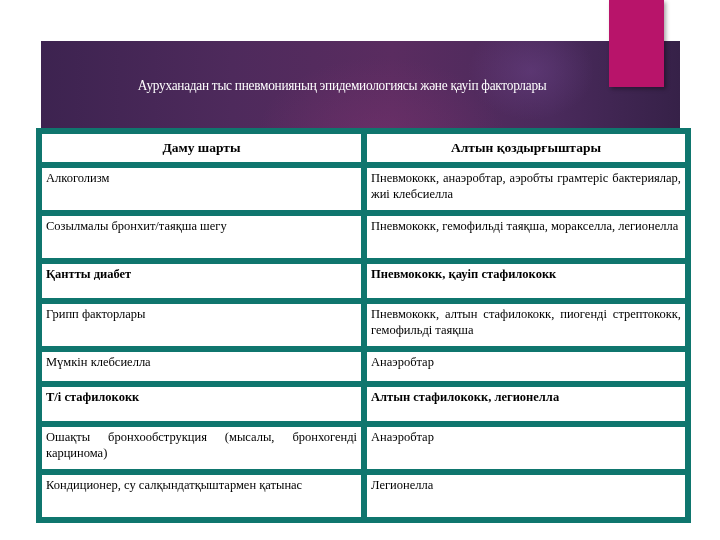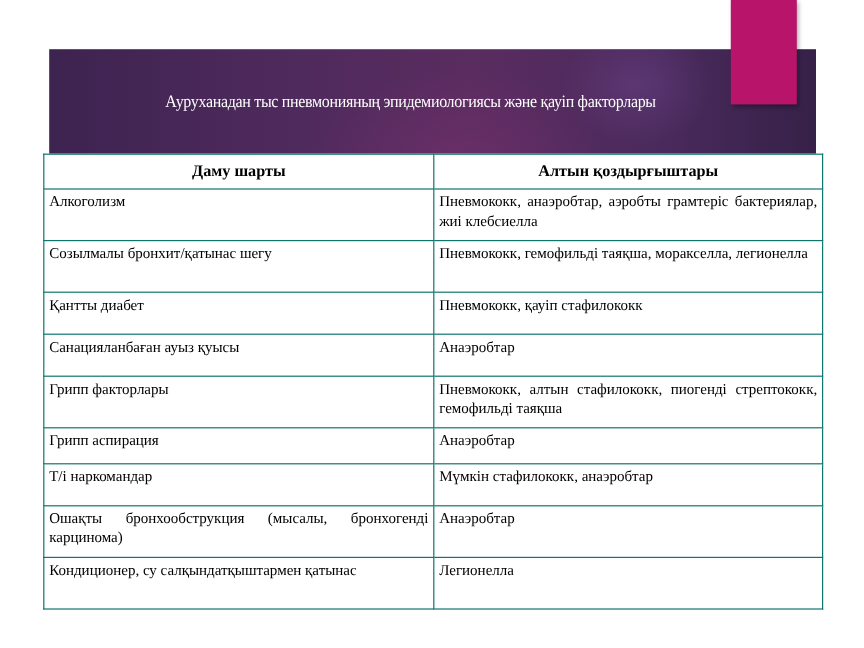--- a/index.html
+++ b/index.html
@@ -27,33 +27,33 @@
       padding-right: 40px; box-sizing: border-box;
       transform: scaleX(0.92);
     }
     table.main {
       position: absolute; left: 36px; top: 128px; width: 649px;
       border-collapse: collapse; background: #ffffff;
       font-size: 12.5px; color: #000;
       table-layout: fixed;
     }
     table.main td, table.main th {
-      border: 1px solid #0f766e; vertical-align: top;
+      border: 6px solid #0f766e; vertical-align: top;
       padding: 2px 4px 3px 4px; line-height: 16px;
       text-align: justify; text-align-last: left;
     }
     table.main th {
       font-weight: bold; text-align: center; text-align-last: center;
       font-size: 13.5px; height: 23px; vertical-align: middle;
     }
     col.c1 { width: 325px; }
     col.c2 { width: 324px; }
     tr.r2 td { height: 37px; }
     tr.r1 td { height: 24px; }
-    tr.tall td { height: 29px; }
+    tr.tall td { height: 29px; font-weight: bold; }
   </style>
 </head>
 <body>
 
 <div class="banner"></div>
 <div class="accent-bar"></div>
 <div class="title">Ауруханадан тыс пневмонияның эпидемиологиясы және қауіп факторлары</div>
 
 <table class="main">
   <colgroup>
@@ -65,42 +65,38 @@
       <th>Даму шарты</th>
       <th>Алтын қоздырғыштары</th>
     </tr>
   </thead>
   <tbody>
     <tr class="r2">
       <td>Алкоголизм</td>
       <td>Пневмококк, анаэробтар, аэробты грамтеріс бактериялар, жиі клебсиелла</td>
     </tr>
     <tr class="r2">
-      <td>Созылмалы бронхит/қатынас шегу</td>
+      <td>Созылмалы бронхит/таяқша шегу</td>
       <td>Пневмококк, гемофильді таяқша, моракселла, легионелла</td>
     </tr>
     <tr class="tall">
       <td>Қантты диабет</td>
       <td>Пневмококк, қауіп стафилококк</td>
     </tr>
-    <tr class="tall">
-      <td>Санацияланбаған ауыз қуысы</td>
-      <td>Анаэробтар</td>
-    </tr>
     <tr class="r2">
       <td>Грипп факторлары</td>
       <td>Пневмококк, алтын стафилококк, пиогенді стрептококк, гемофильді таяқша</td>
     </tr>
     <tr class="r1">
-      <td>Грипп аспирация</td>
+      <td>Мүмкін клебсиелла</td>
       <td>Анаэробтар</td>
     </tr>
     <tr class="tall">
-      <td>Т/і наркомандар</td>
-      <td>Мүмкін стафилококк, анаэробтар</td>
+      <td>Т/і стафилококк</td>
+      <td>Алтын стафилококк, легионелла</td>
     </tr>
     <tr class="r2">
       <td>Ошақты бронхообструкция (мысалы, бронхогенді карцинома)</td>
       <td>Анаэробтар</td>
     </tr>
     <tr class="r2">
       <td>Кондиционер, су салқындатқыштармен қатынас</td>
       <td>Легионелла</td>
     </tr>
 

